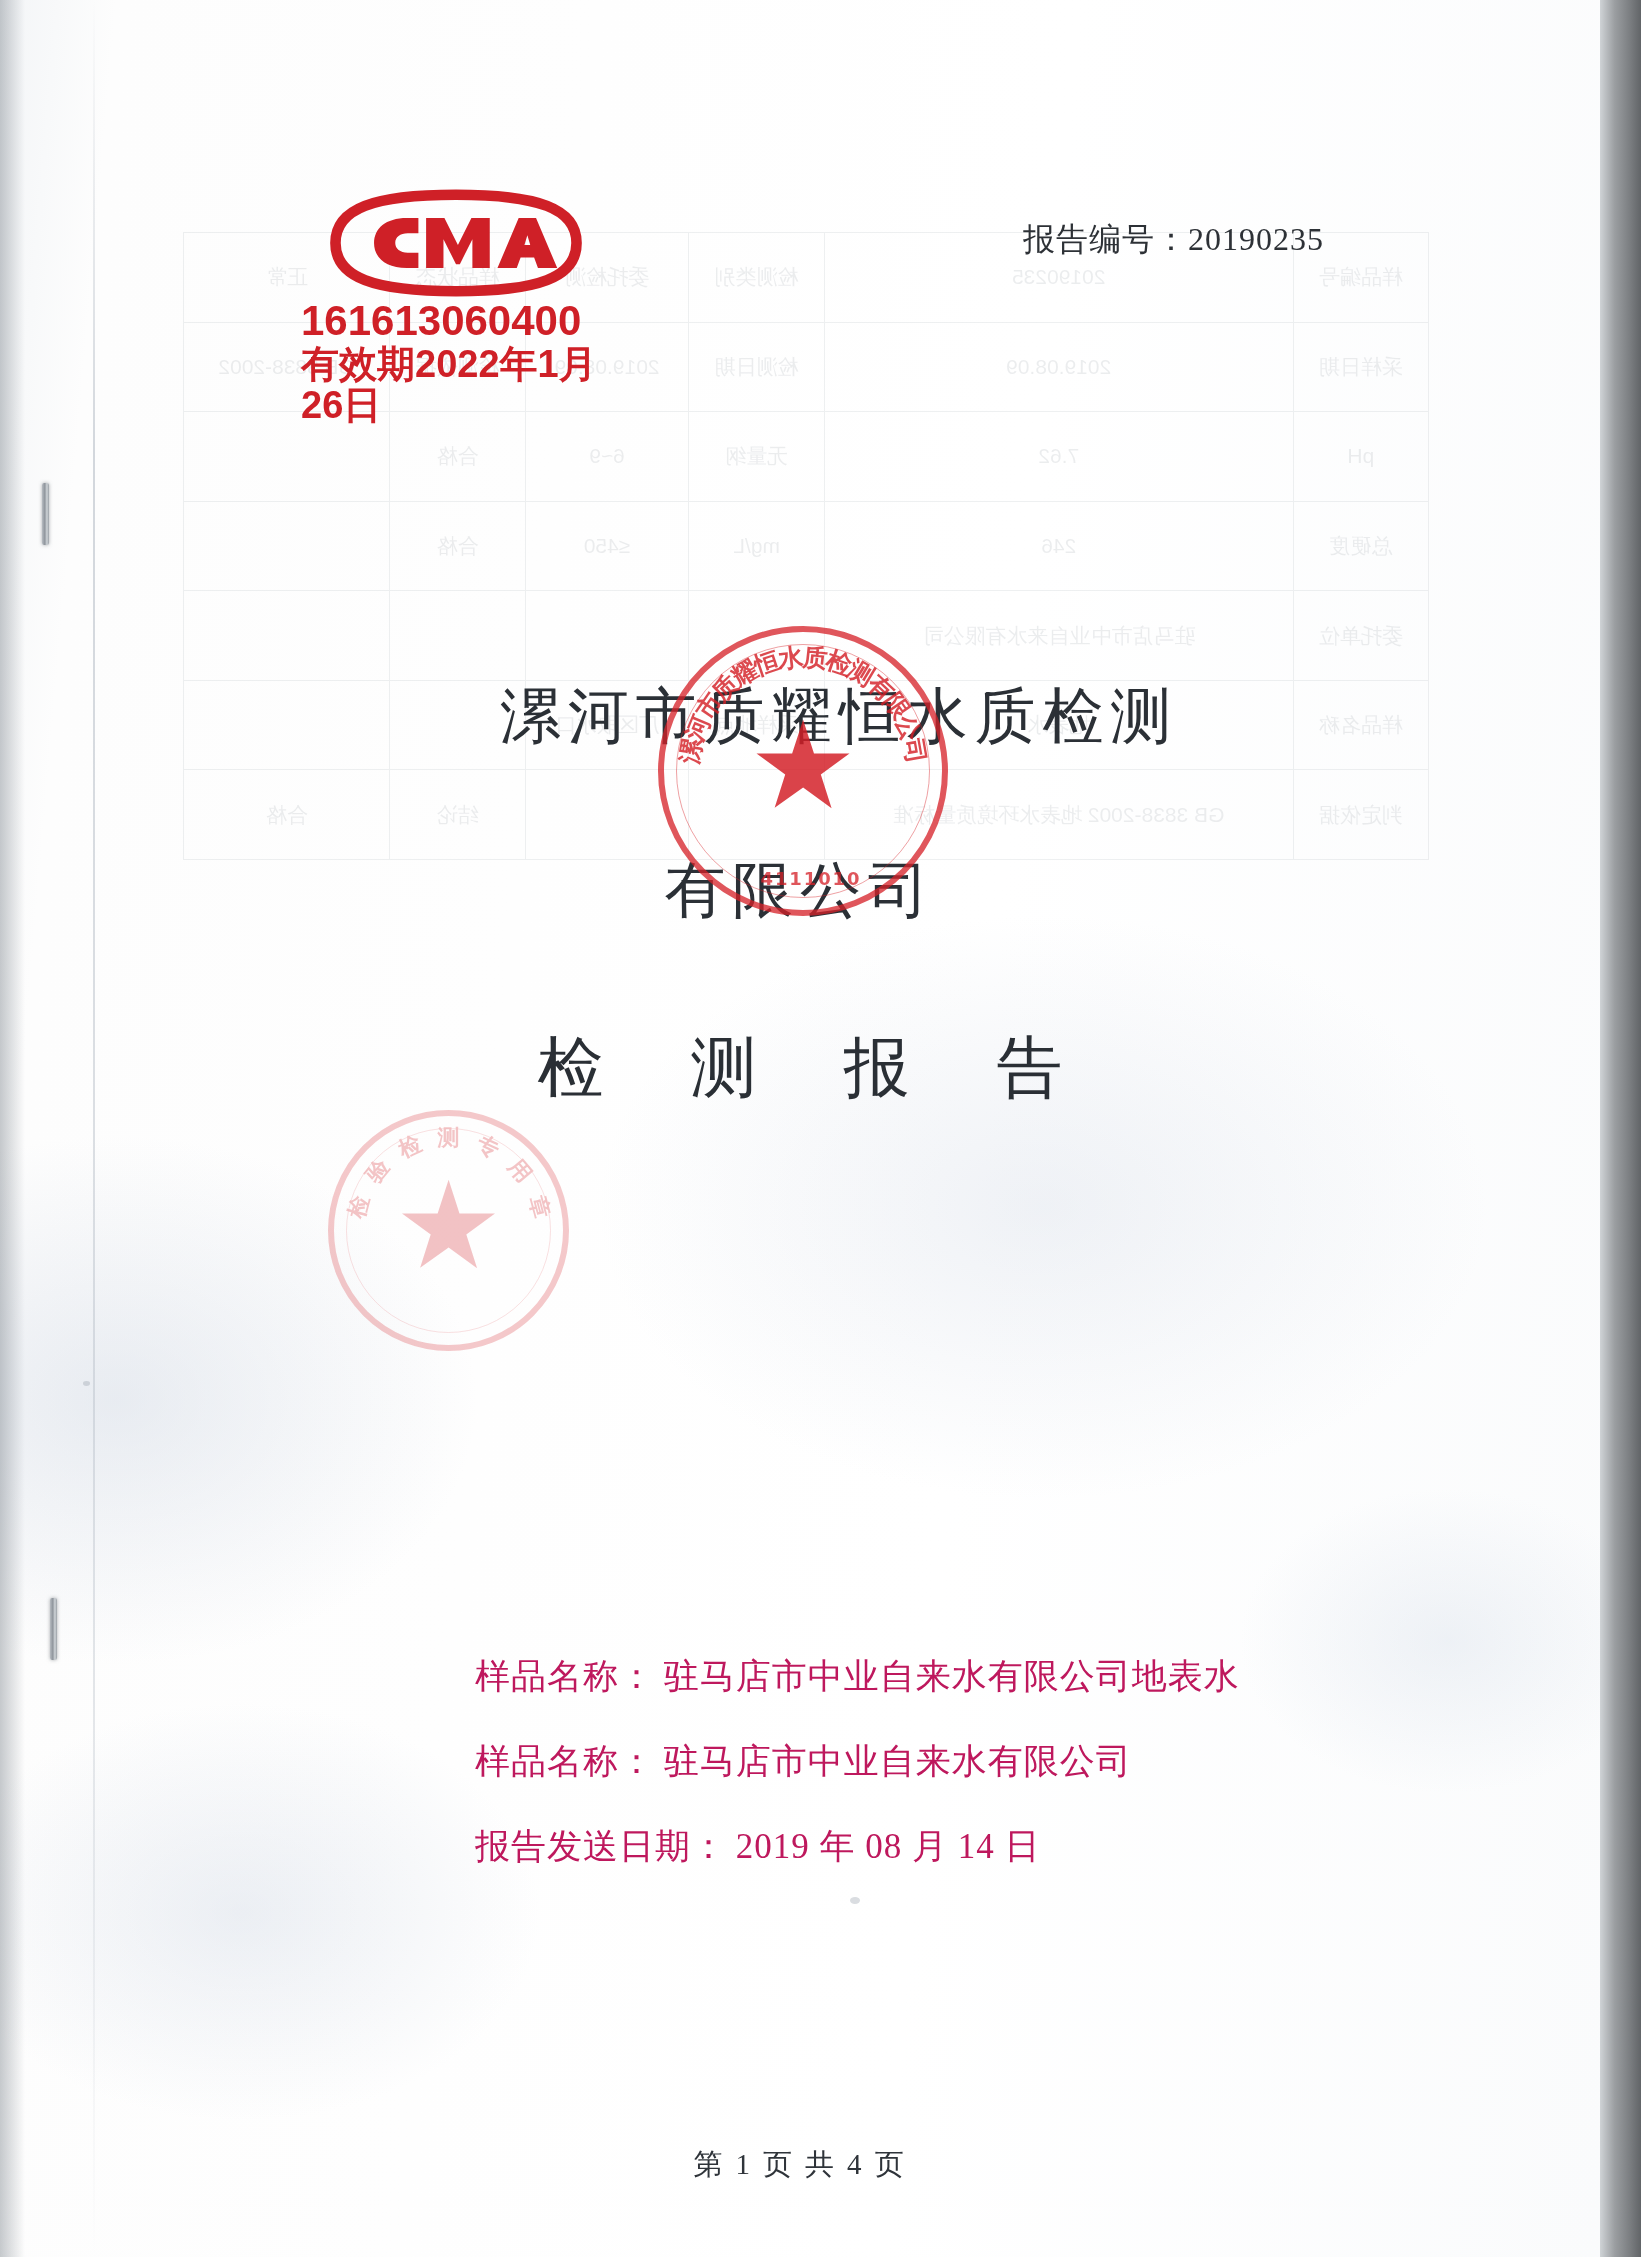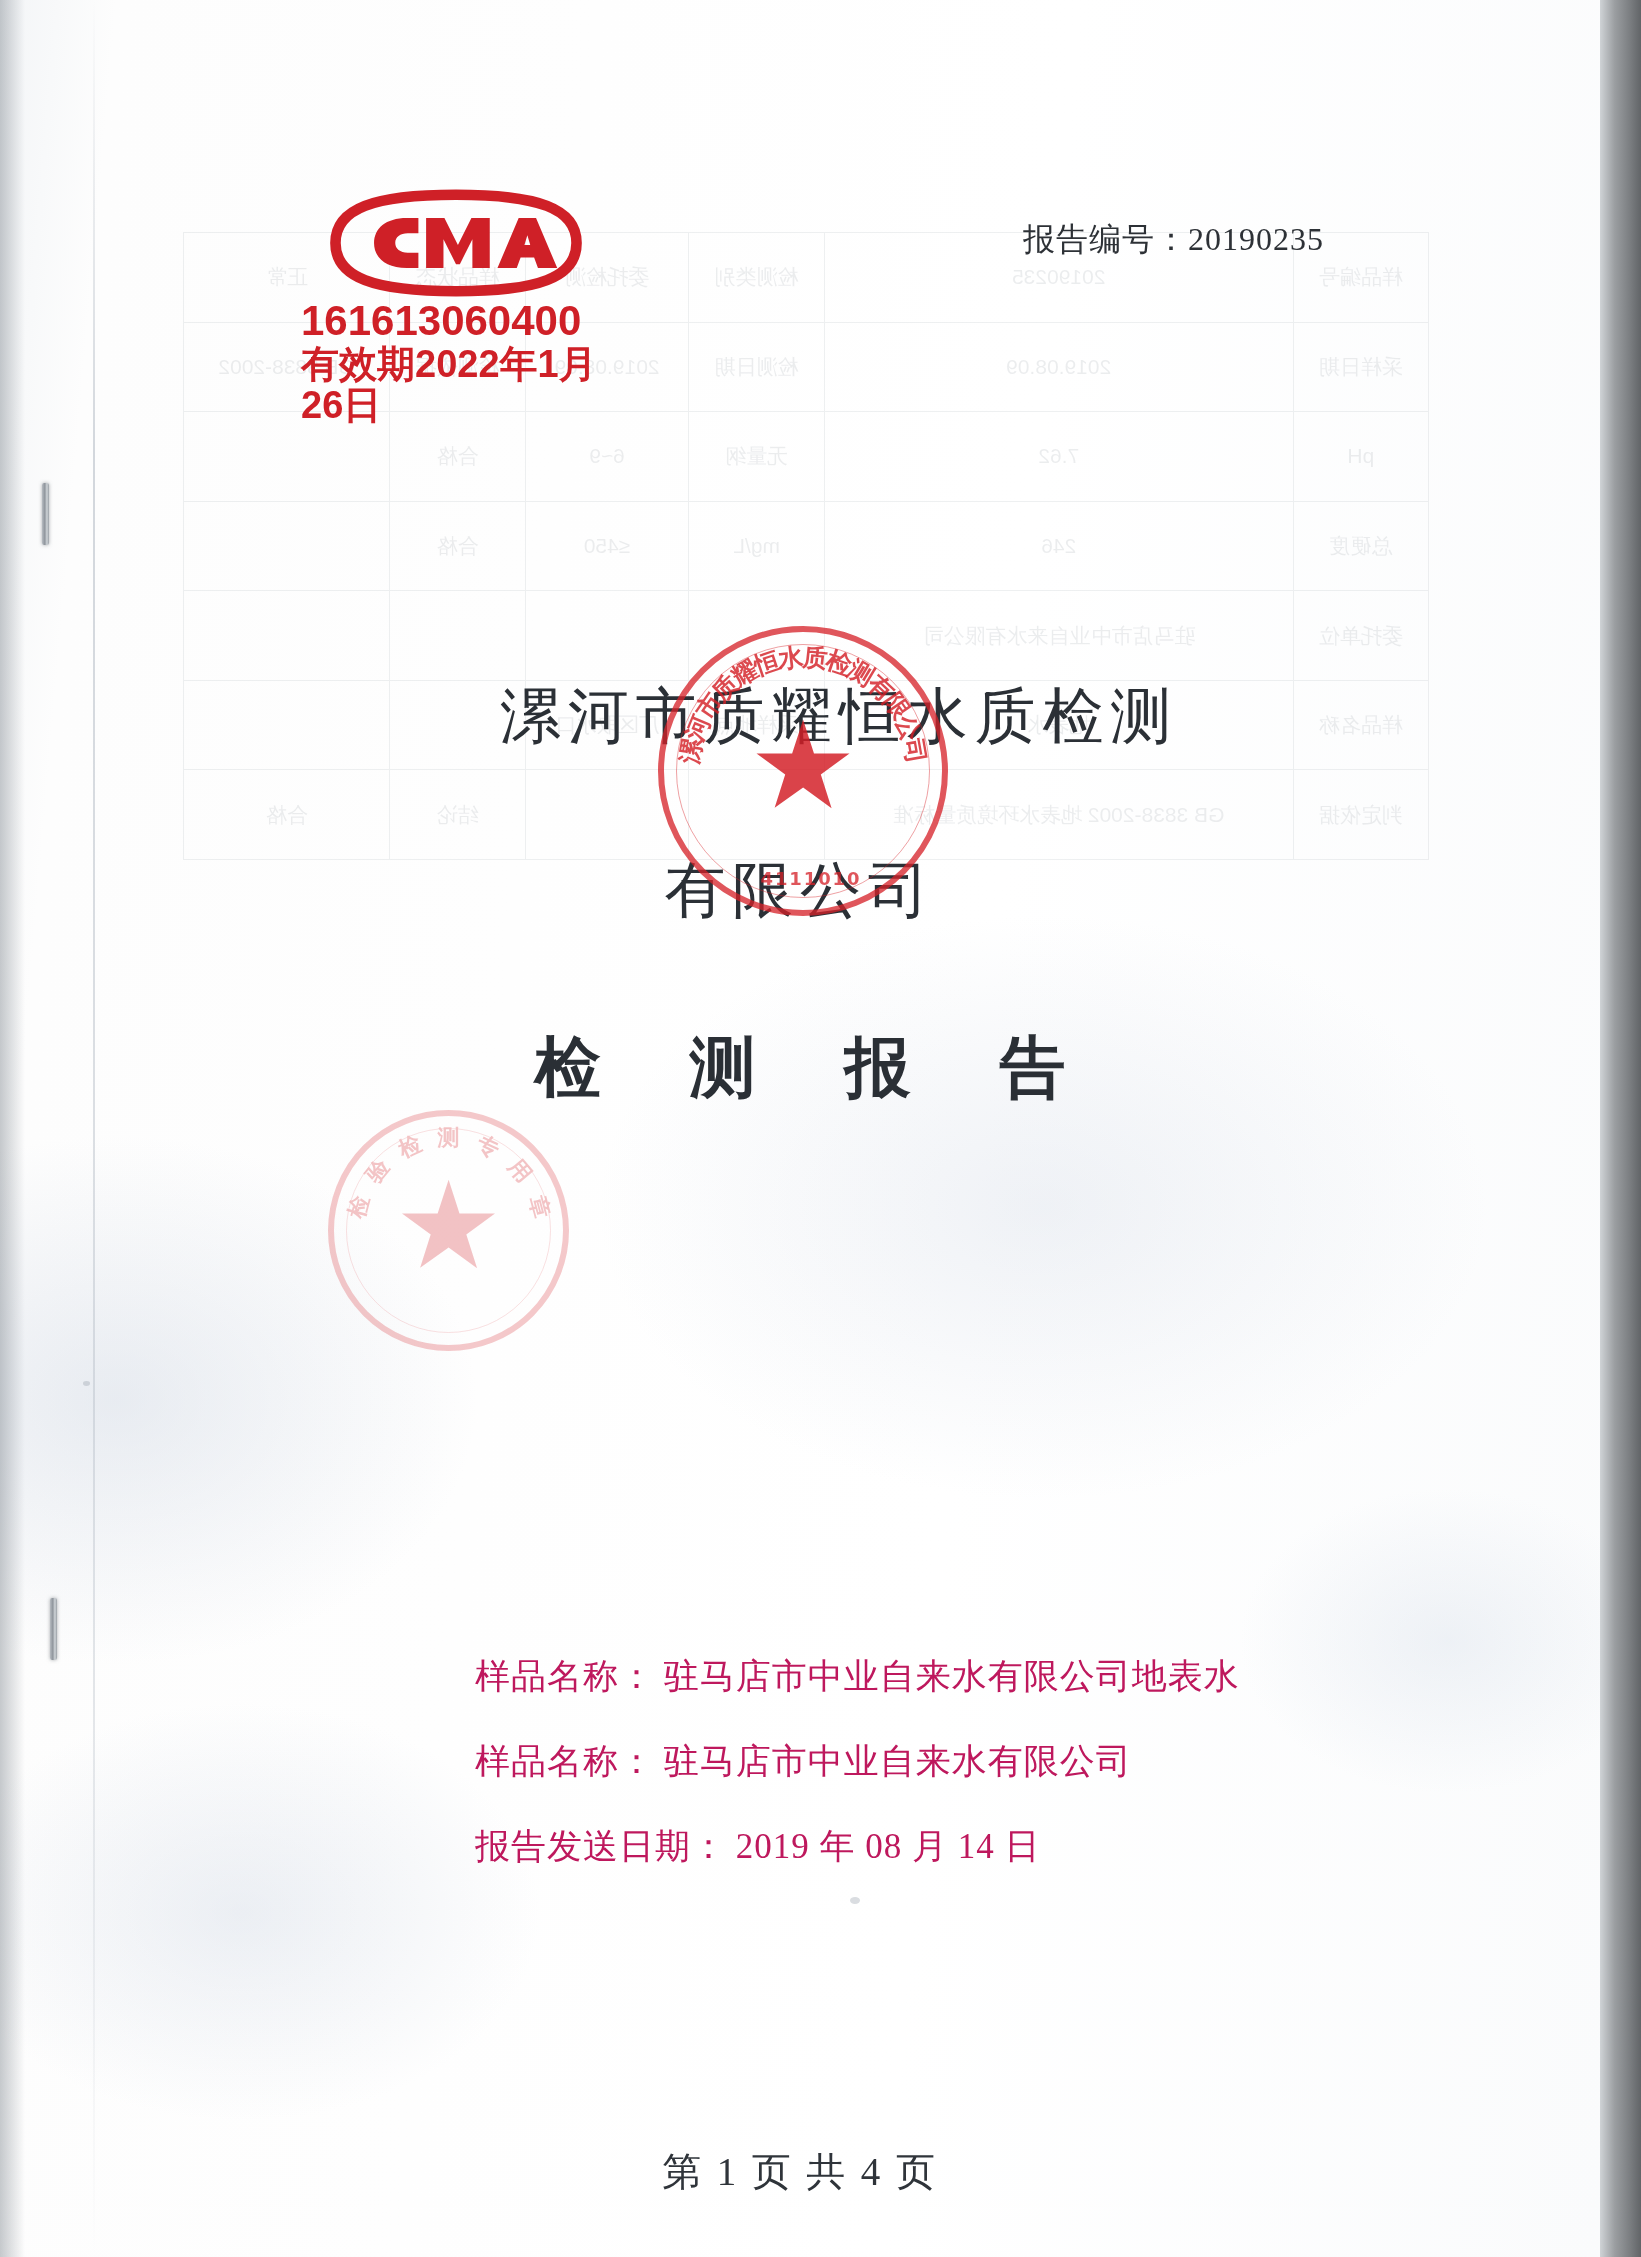--- a/index.html
+++ b/index.html
@@ -130,41 +130,41 @@
   .doc-title {
     position: absolute;
     top: 1023px;
     width: 1600px;
     text-align: center;
     font-size: 66px;
     letter-spacing: 33px;
     text-indent: 33px;
     color: #2a2f35;
     font-family: "DejaVu Sans", sans-serif;
-    font-weight: 700;
+    font-weight: 400;
   }
 
   
   .fields {
     position: absolute;
     left: 475px; top: 1659px;
     font-size: 35px;
     color: #be185d;
     line-height: 1.0;
   }
   .field-row { margin-bottom: 50px; white-space: nowrap; }
   .field-label { letter-spacing: 1px; }
   .field-value { letter-spacing: 1px; }
 
   .footer {
     position: absolute;
     top: 2145px;
     width: 1600px;
     text-align: center;
-    font-size: 39px;
+    font-size: 29px;
     letter-spacing: 2.9px;
     color: #2f343a;
   }
 
   
   .stamp {
     position: absolute;
     border-radius: 50%;
     border: 6.8px solid rgba(214,33,40,0.80);
     box-sizing: border-box;

